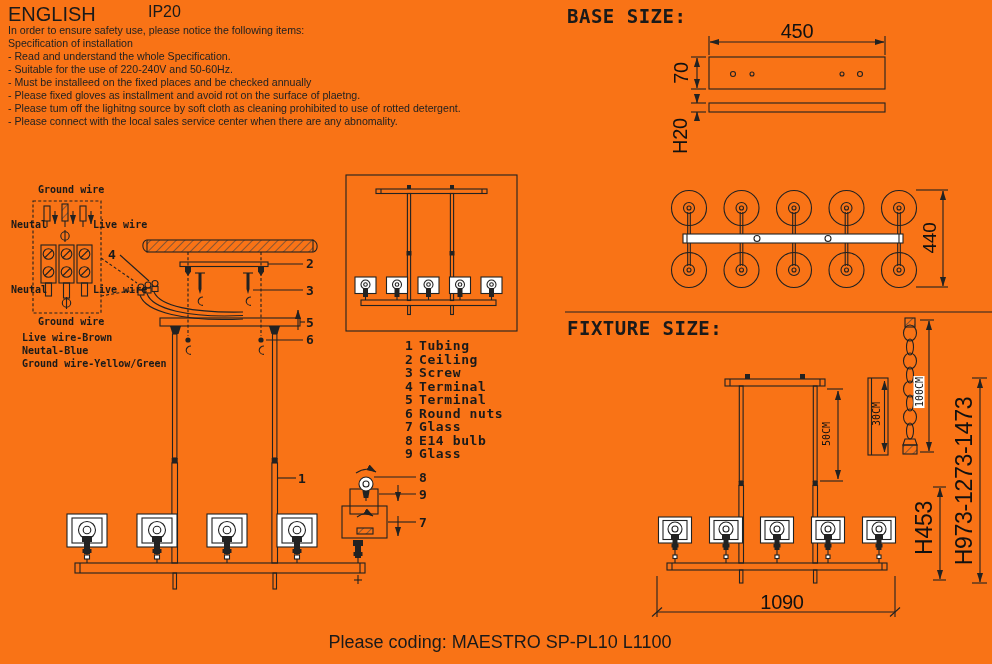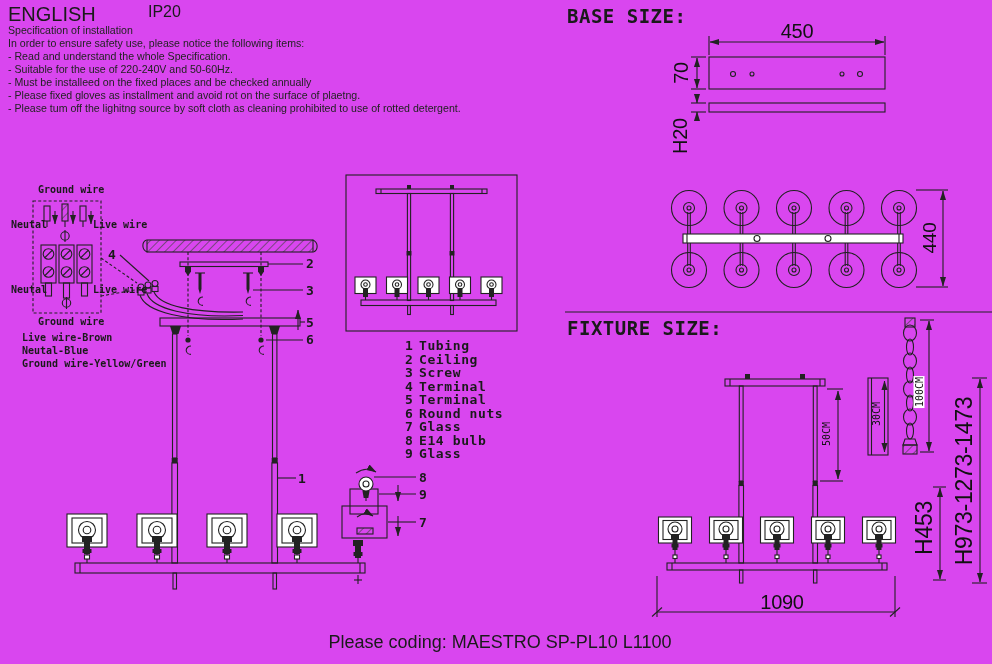--- a/index.html
+++ b/index.html
@@ -1,17 +1,17 @@
 <!DOCTYPE html>
 <html><head>
 <meta charset="utf-8">
 <style>
   * { margin:0; padding:0; box-sizing:border-box; }
   html,body { background:#fff; }
-  .sheet { position:relative; width:992px; height:664px; background:#d946ef;
+  .sheet { position:relative; width:992px; height:664px; background:#f97316;
            font-family:"Liberation Sans", sans-serif; color:#1a1a1a; overflow:hidden; }
   .abs { position:absolute; white-space:nowrap; }
   .mono { font-family:"DejaVu Sans Mono", monospace; font-weight:600; }
   .rot { transform:translate(-50%,-50%) rotate(-90deg); }
   .ctr { transform:translate(-50%,-50%); }
   .ctrx { transform:translateX(-50%); }
   .dim { font-size:20px; color:#111; letter-spacing:-0.3px; }
   .dimbig { font-size:23px; color:#111; letter-spacing:-0.3px; }
   .dimcm { font-size:10px; font-weight:400; color:#111; }
   .wbg { background:#fff; padding:0 1px; }
@@ -344,27 +344,28 @@
       <line x1="920" y1="452" x2="934" y2="452"></line>
       <line x1="929" y1="321" x2="929" y2="451" marker-start="url(#ah)" marker-end="url(#ah)"></line>
     </g>
   </g>
 </svg>
 
 <span class="abs" style="left:8px;top:3px;font-size:20px">ENGLISH</span>
 <span class="abs" style="left:148px;top:3px;font-size:16px">IP20</span>
 
 <div class="abs spec" style="left:8px;top:24px">
+  <div>In order to ensure safety use, please notice the following items:</div>
   <div>Specification of installation</div>
-  <div>In order to ensure safety use, please notice the following items:</div>
   <div>- Read and understand the whole Specification.</div>
   <div>- Suitable for the use of 220-240V and 50-60Hz.</div>
   <div>- Must be installeed on the fixed places and be checked annually</div>
   <div>- Please fixed gloves as installment and avoid rot on the surface of plaetng.</div>
   <div>- Please tum off the lighitng source by soft cloth as cleaning prohibited to use of rotted detergent.</div>
+  <div>- Please connect with the local sales service center when there are any abnomality.</div>
 </div>
 
 <span class="abs mono wlabel" style="left:38px;top:184px">Ground wire</span>
 <span class="abs mono wlabel" style="left:11px;top:219px">Neutal</span>
 <span class="abs mono wlabel" style="left:93px;top:219px">Live wire</span>
 <span class="abs mono wlabel" style="left:11px;top:284px">Neutal</span>
 <span class="abs mono wlabel" style="left:93px;top:284px">Live wire</span>
 <span class="abs mono wlabel" style="left:38px;top:316px">Ground wire</span>
 
 <div class="abs mono legend" style="left:22px;top:331px">

